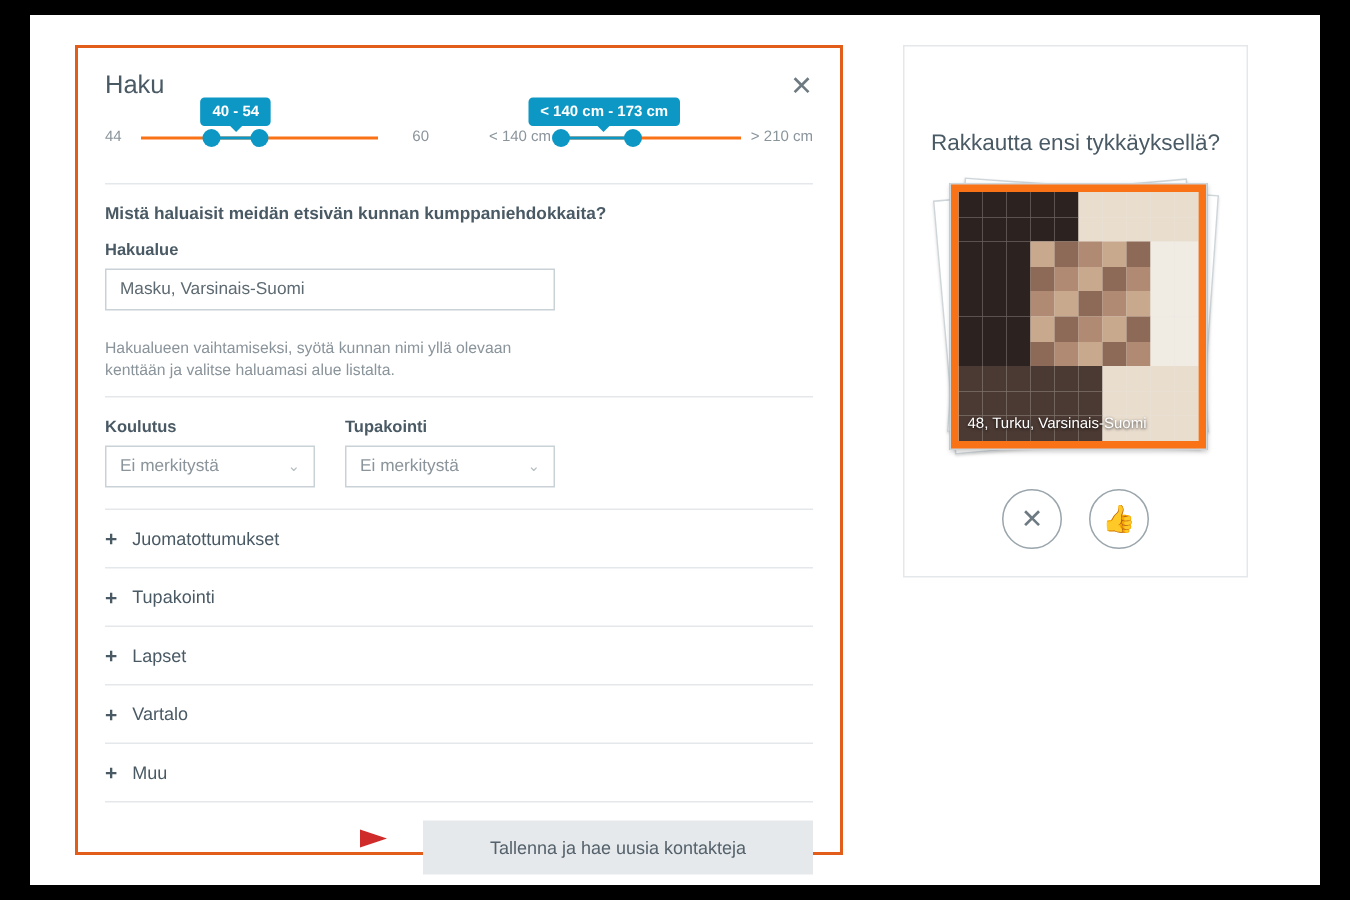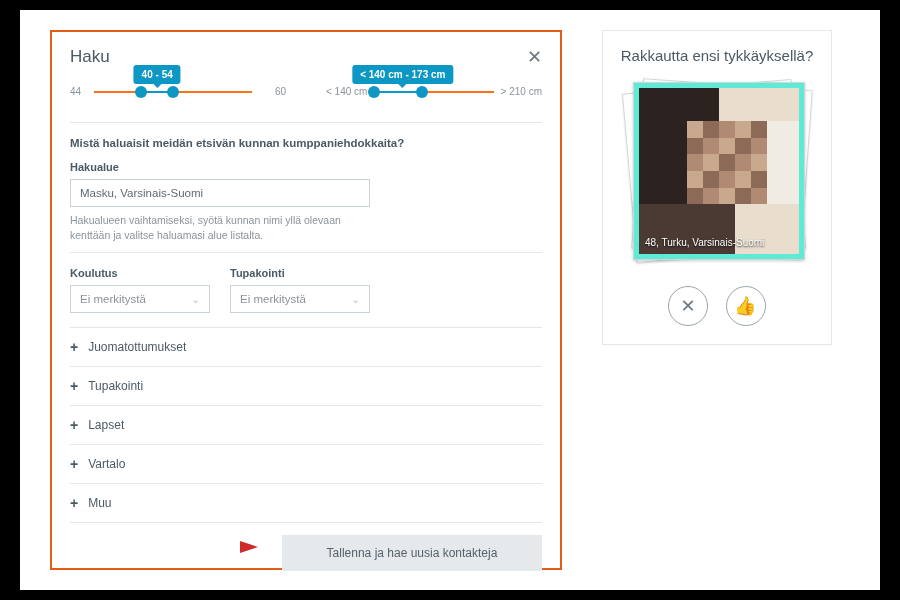--- a/index.html
+++ b/index.html
@@ -133,21 +133,21 @@
     width: 300px;
     border: 1px solid #c9d2d7;
     padding: 7px 9px;
     font-size: 11.5px;
     color: #5e6a72;
   }
   .help-text {
     font-size: 10.5px;
     color: #8a949b;
     line-height: 1.4;
-    margin-top: 6px;
+    margin-top: 18px;
     max-width: 300px;
   }
   .selects-row {
     display: flex;
     gap: 20px;
     margin-top: 6px;
   }
   .select-group { width: 140px; }
   .select-box {
     border: 1px solid #c9d2d7;
@@ -206,20 +206,21 @@
     flex: 0 0 230px;
     border: 1px solid #e4e8ea;
     padding: 16px 14px 18px;
     align-self: flex-start;
     text-align: center;
   }
   .sidebar-title {
     font-size: 15px;
     color: #4a5a65;
     margin-bottom: 14px;
+    margin-top: 40px;
   }
   .photo-stack {
     position: relative;
     width: 180px;
     height: 190px;
     margin: 0 auto 18px;
   }
   .photo-back {
     position: absolute;
     width: 170px;
@@ -229,21 +230,21 @@
     box-shadow: 0 1px 2px rgba(0,0,0,0.15);
   }
   .pb1 { top: 8px; left: 2px; transform: rotate(-5deg); }
   .pb2 { top: 6px; left: 10px; transform: rotate(4deg); }
   .photo-main {
     position: absolute;
     top: 4px;
     left: 6px;
     width: 172px;
     height: 178px;
-    background: #5eead4;
+    background: #f97316;
     border: 1px solid #cfd6da;
     padding: 5px;
     box-shadow: 0 1px 3px rgba(0,0,0,0.2);
   }
   .photo-img {
     width: 100%;
     height: 100%;
     position: relative;
     overflow: hidden;
     background: #e8e3de;

